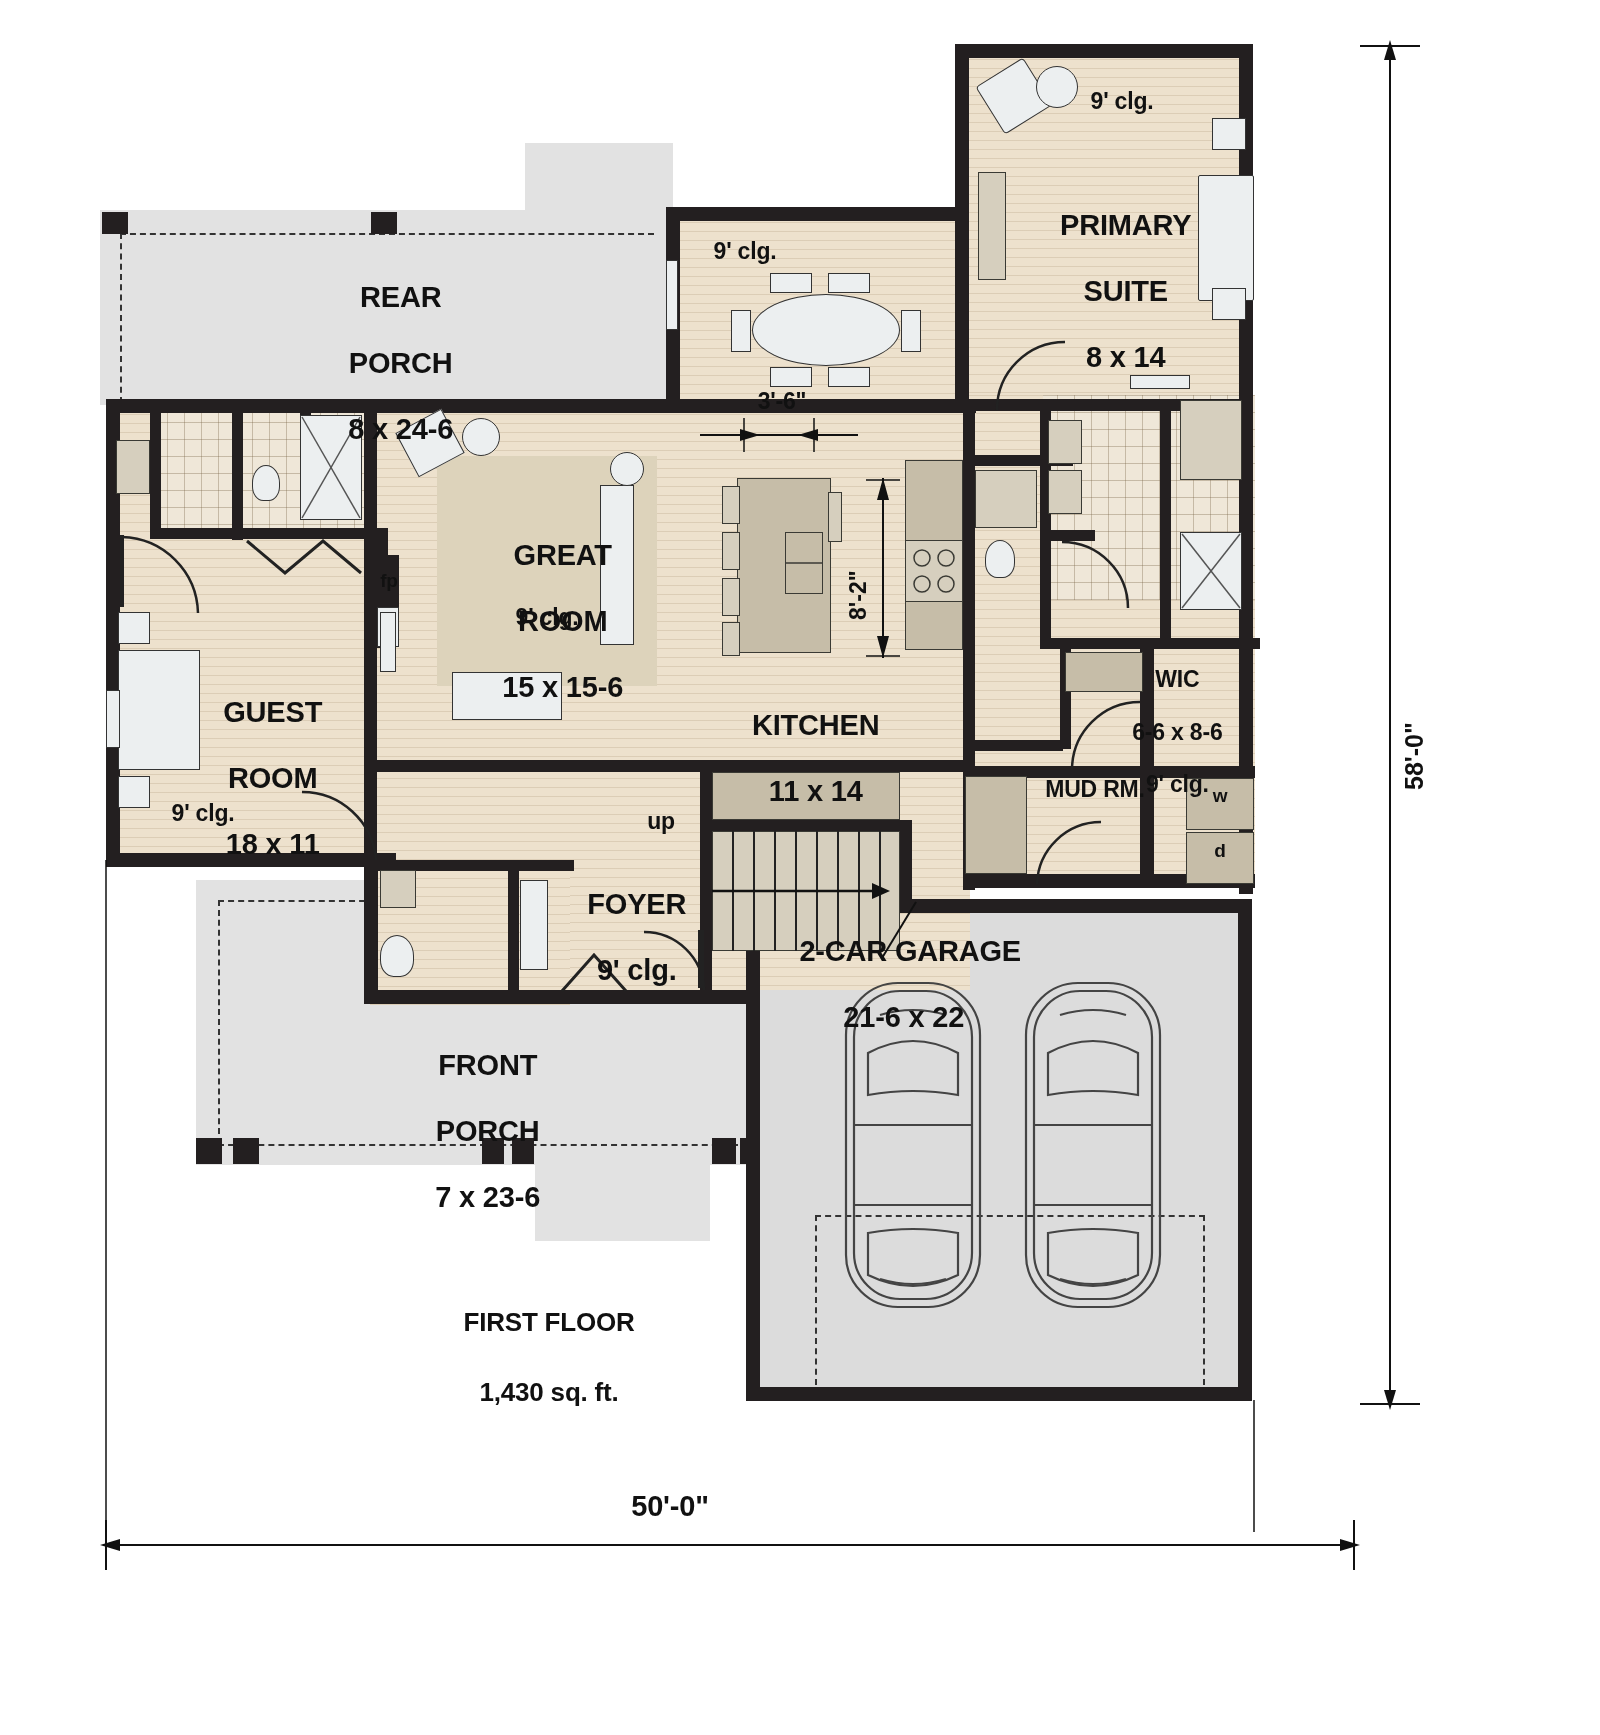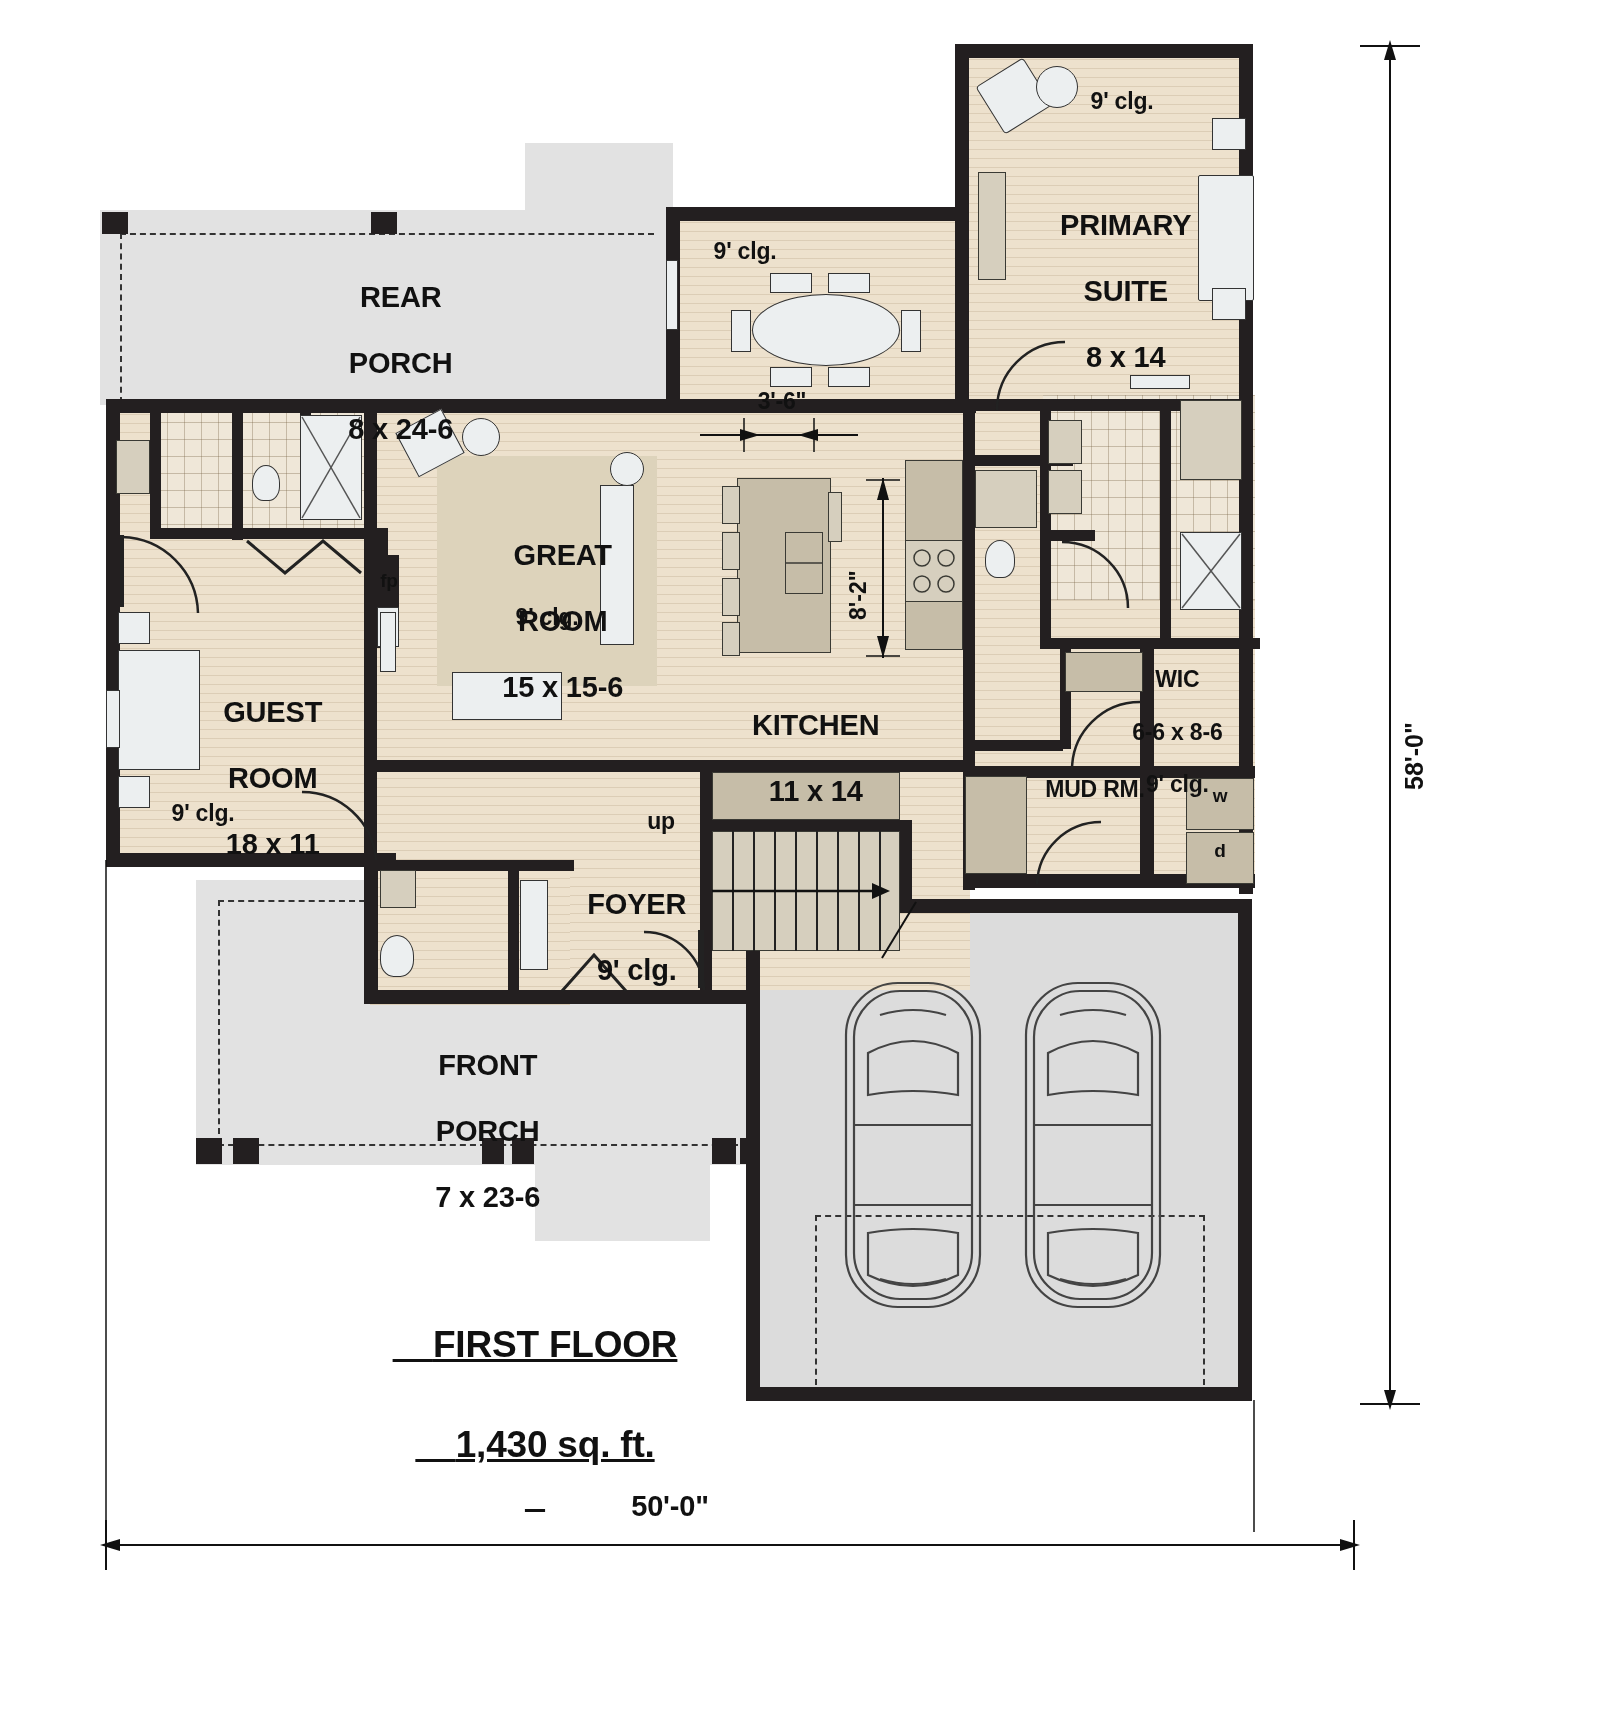--- a/index.html
+++ b/index.html
@@ -27,21 +27,21 @@
   .cab{position:absolute;background:#c6bda8;border:1.5px solid #3a3a34;box-sizing:border-box;}
   .cablite{position:absolute;background:#d6cfbe;border:1.5px solid #3a3a34;box-sizing:border-box;}
   .white{position:absolute;background:#eceff0;border:1.5px solid #333;box-sizing:border-box;}
   .rug{position:absolute;background:#ddd3bb;box-sizing:border-box;}
 
   .lbl{position:absolute;color:#111;font-weight:bold;text-align:center;
        line-height:1.14;letter-spacing:-0.2px;white-space:pre;}
   .lbl.r20{font-size:29px;}
   .lbl.r19{font-size:23px;}
   .lbl.s16{font-size:19px;}
-  .lbl.ttl{font-size:37px;text-decoration:underline;}
+  .lbl.ttl{font-size:26px;}
   .lbl.cpy{font-size:19px;font-weight:normal;}
   .vtext{position:absolute;font-weight:bold;font-size:25px;color:#111;
          transform-origin:left top;white-space:nowrap;}
   .dash{position:absolute;border-top:2px dashed #333;}
   .dashv{position:absolute;border-left:2px dashed #333;}
   svg{display:block;overflow:visible;}
 </style>
 </head>
 <body>
 
@@ -389,20 +389,24 @@
   </div>
 
   <div class="lbl r19" style="left:1010px;top:776px;width:170px;">MUD RM.</div>
 
   <div class="lbl r20" style="left:546px;top:855px;width:150px;">
     <span>FOYER</span><br>
     <span>9' clg.</span>
   </div>
   <div class="lbl r19" style="left:626px;top:808px;width:70px;">up</div>
 
+  <div class="lbl r20" style="left:768px;top:902px;width:240px;">
+    <span>2-CAR GARAGE</span><br>
+    <span>21-6 x 22</span>
+  </div>
 
   <div class="lbl r20" style="left:352px;top:1016px;width:240px;">
     <span>FRONT</span><br>
     <span>PORCH</span><br>
     <span>7 x 23-6</span>
   </div>
 
   <div class="lbl ttl" style="left:355px;top:1270px;width:360px;line-height:1.35;">
     <span>FIRST FLOOR</span><br>
     <span>1,430 sq. ft.</span>

